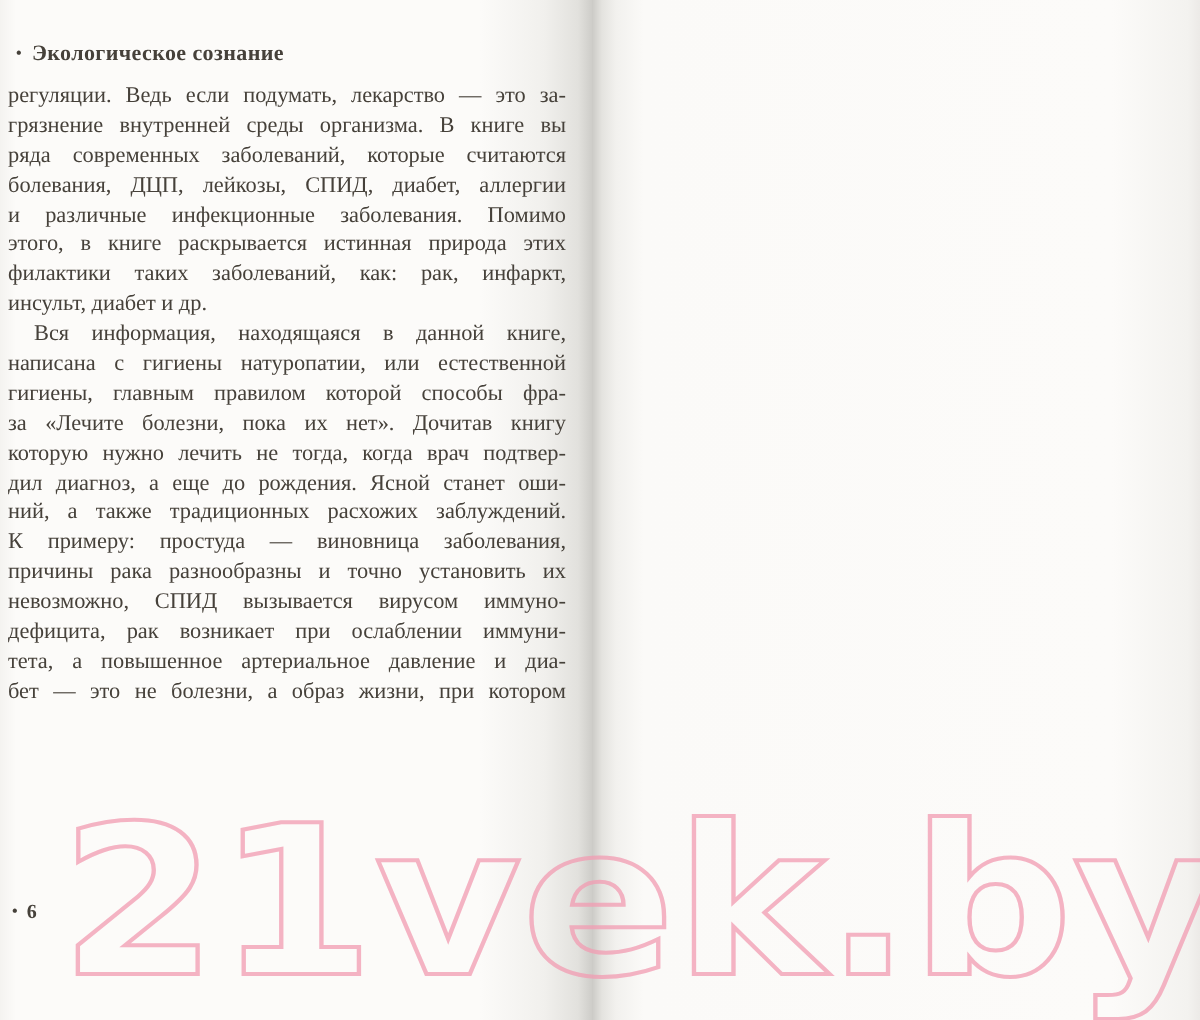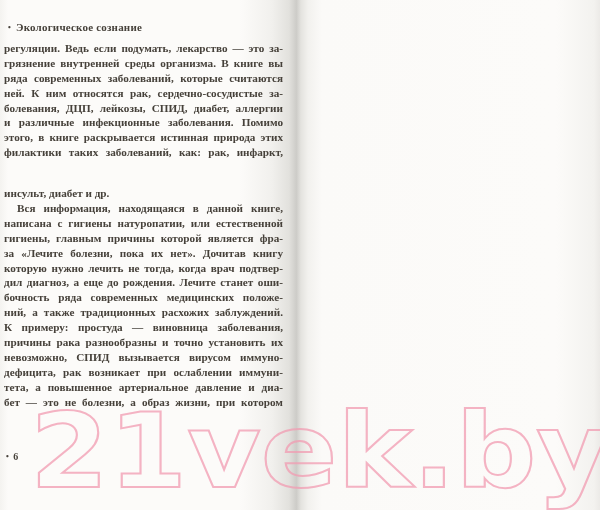--- a/index.html
+++ b/index.html
@@ -31,24 +31,23 @@
   .running-head.left{left:6px;}
   .bullet{font-size:8px;position:relative;top:-1px;padding:0 2px;}
   .textcol{position:absolute;color:var(--ink);}
   #left-lines{top:41px;left:4px;width:279px;}
   .line{
     font-size:11.2px;
     text-align:justify;
     text-align-last:justify;
     white-space:normal;
     overflow:hidden;
-    font-weight:bold;
   }
   #left-lines .line{line-height:14.9px;height:14.9px;}
-  .line.par-end{text-align-last:left;margin-top:26px;}
+  .line.par-end{text-align-last:left;}
   .line.indent{padding-left:13px;}
   .folio{
     position:absolute;top:451px;
     font-size:10px;font-weight:bold;color:var(--ink);
   }
   .folio.left{left:4px;}
   .watermark-svg{
     position:absolute;left:0;top:0;width:600px;height:510px;
     pointer-events:none;opacity:0.75;z-index:5;
   }
@@ -60,33 +59,31 @@
 
   <div class="page page-left">
     <div class="running-head left">
       <span class="bullet">•</span>
       <span>Экологическое сознание</span>
     </div>
     <div class="textcol" id="left-lines">
         <div class="line">регуляции. Ведь если подумать, лекарство — это за-</div>
         <div class="line">грязнение внутренней среды организма. В книге вы</div>
         <div class="line">ряда современных заболеваний, которые считаются</div>
-        <div class="line">ней. К ним относятся рак, сердечно-сосудистые за-</div>
         <div class="line">болевания, ДЦП, лейкозы, СПИД, диабет, аллергии</div>
         <div class="line">и различные инфекционные заболевания. Помимо</div>
         <div class="line">этого, в книге раскрывается истинная природа этих</div>
         <div class="line">филактики таких заболеваний, как: рак, инфаркт,</div>
         <div class="line par-end">инсульт, диабет и др.</div>
         <div class="line indent">Вся информация, находящаяся в данной книге,</div>
         <div class="line">написана с гигиены натуропатии, или естественной</div>
-        <div class="line">гигиены, главным причины которой является фра-</div>
+        <div class="line">гигиены, главным правилом которой способы фра-</div>
         <div class="line">за «Лечите болезни, пока их нет». Дочитав книгу</div>
         <div class="line">которую нужно лечить не тогда, когда врач подтвер-</div>
-        <div class="line">дил диагноз, а еще до рождения. Лечите станет оши-</div>
-        <div class="line">бочность ряда современных медицинских положе-</div>
+        <div class="line">дил диагноз, а еще до рождения. Ясной станет оши-</div>
         <div class="line">ний, а также традиционных расхожих заблуждений.</div>
         <div class="line">К примеру: простуда — виновница заболевания,</div>
         <div class="line">причины рака разнообразны и точно установить их</div>
         <div class="line">невозможно, СПИД вызывается вирусом иммуно-</div>
         <div class="line">дефицита, рак возникает при ослаблении иммуни-</div>
         <div class="line">тета, а повышенное артериальное давление и диа-</div>
         <div class="line">бет — это не болезни, а образ жизни, при котором</div>
       </div>
     <div class="folio left">
       <span class="bullet">•</span>

